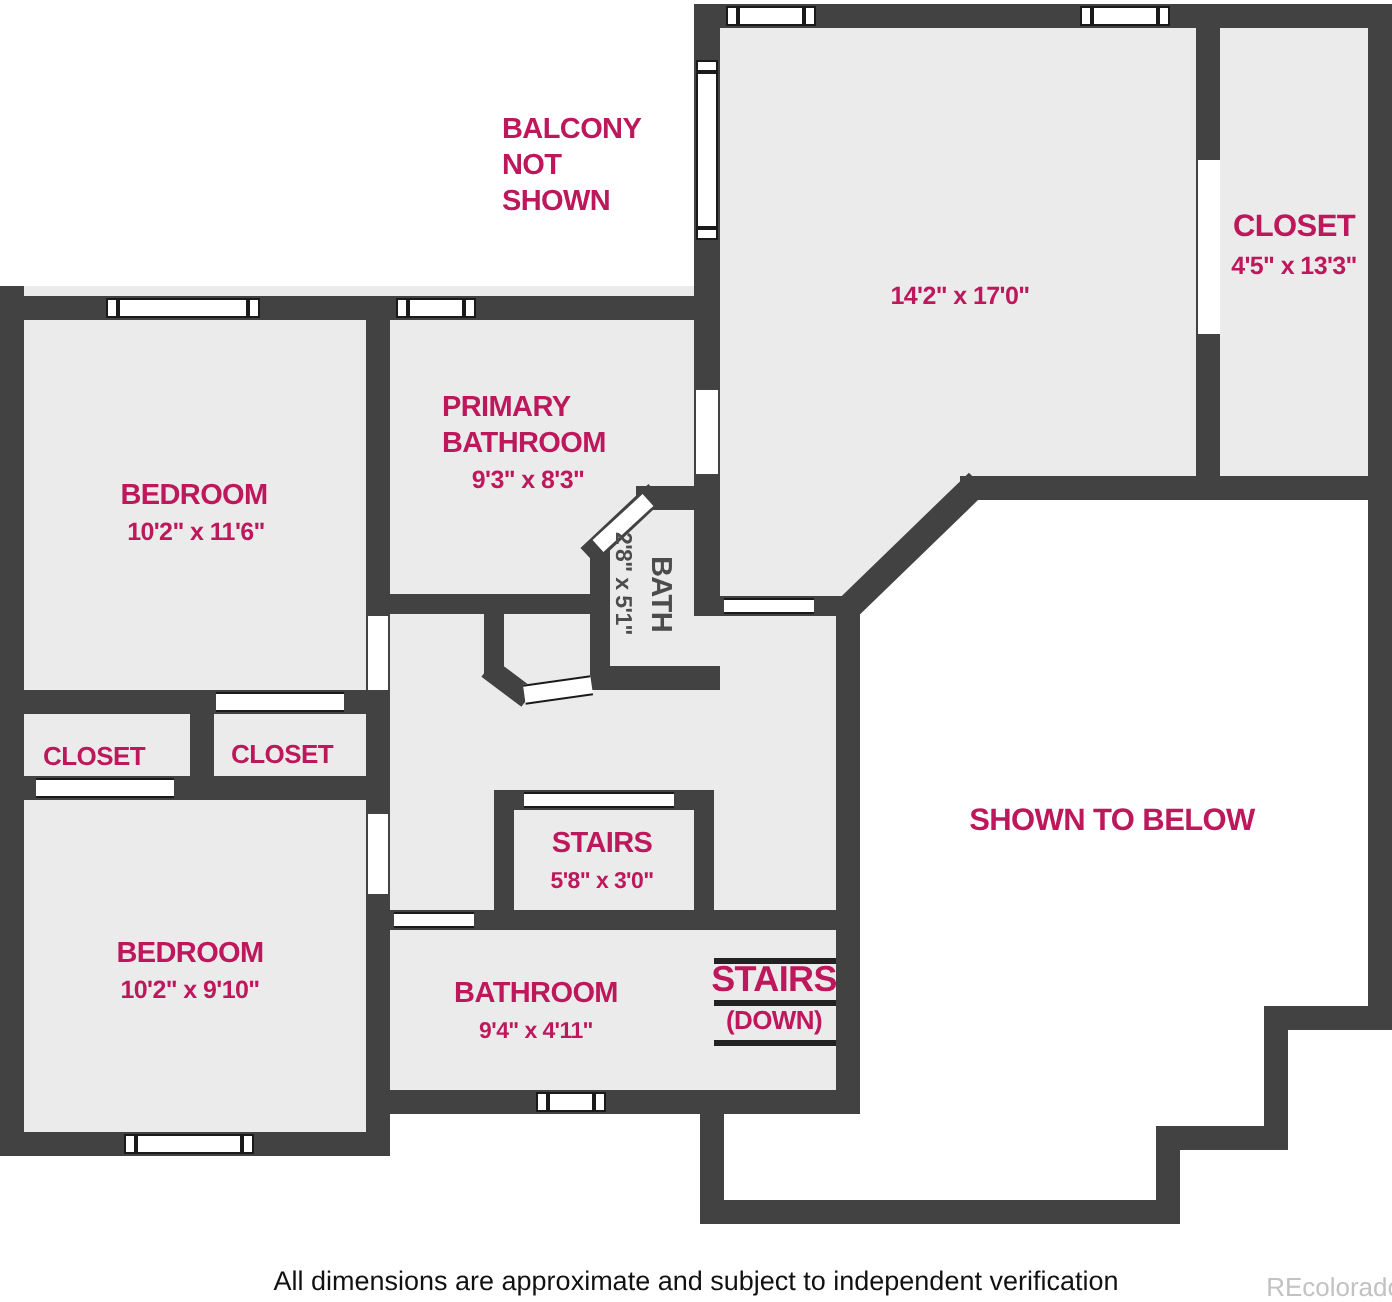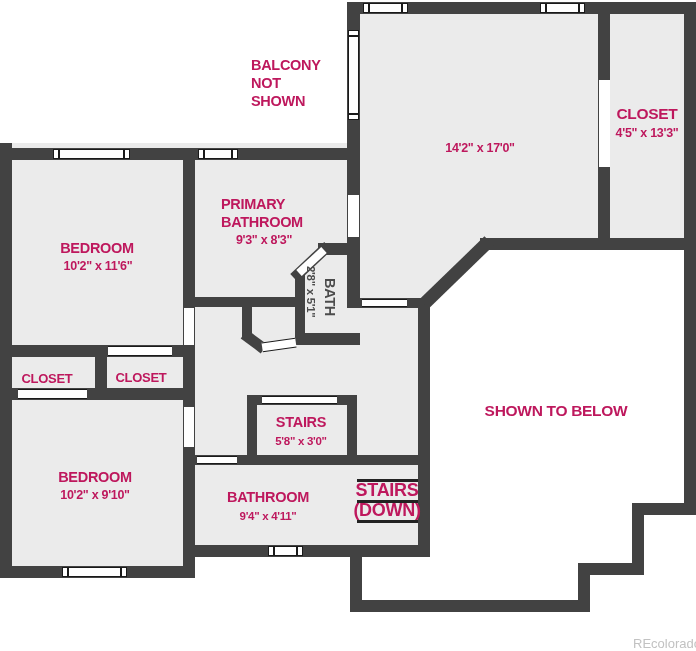--- a/index.html
+++ b/index.html
@@ -127,19 +127,20 @@
   <div class="lbl name-md" style="left:95px;top:477px;">BEDROOM</div>
   <div class="lbl dims-md" style="left:95px;top:495px;">10'2" x 9'10"</div>
 
   <div class="lbl name-md" style="left:301px;top:422px;">STAIRS</div>
   <div class="lbl dims-sm" style="left:301px;top:441px;">5'8" x 3'0"</div>
 
   <div class="lbl name-md" style="left:268px;top:497px;">BATHROOM</div>
   <div class="lbl dims-sm" style="left:268px;top:516px;">9'4" x 4'11"</div>
 
   <div class="lbl" style="left:387px;top:490px;font-size:18px;">STAIRS</div>
-  <div class="lbl" style="left:387px;top:510px;font-size:18px;">(DOWN)</div>
+  <div class="lbl" style="left:387px;top:510px;font-size:13px;">(DOWN)</div>
 
   <div class="lbl name-lg" style="left:556px;top:411px;">SHOWN TO BELOW</div>
 
+  <div class="footer">All dimensions are approximate and subject to independent verification</div>
   <div class="watermark">REcolorado</div>
 
 </div>
 
 </body></html>

